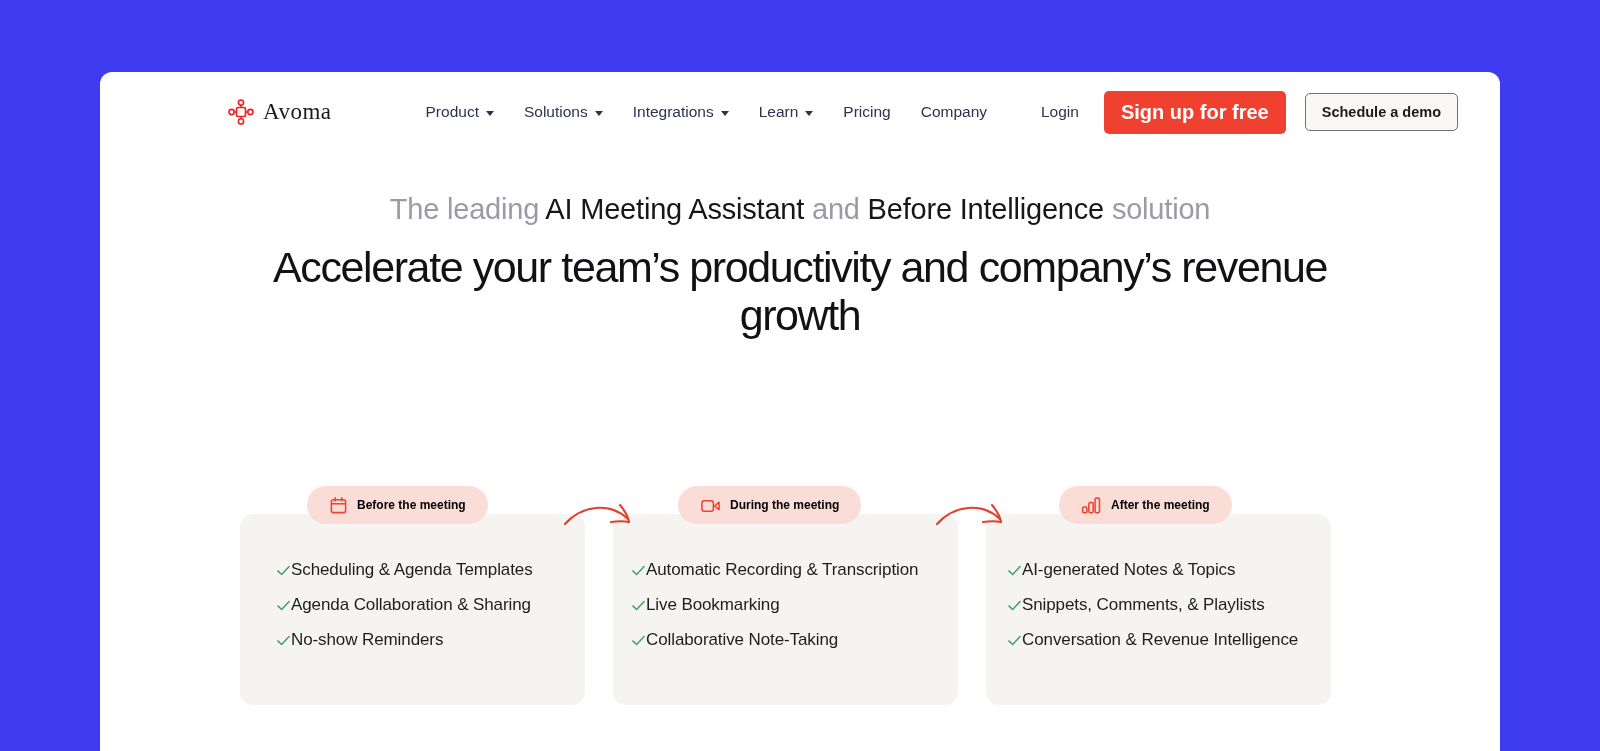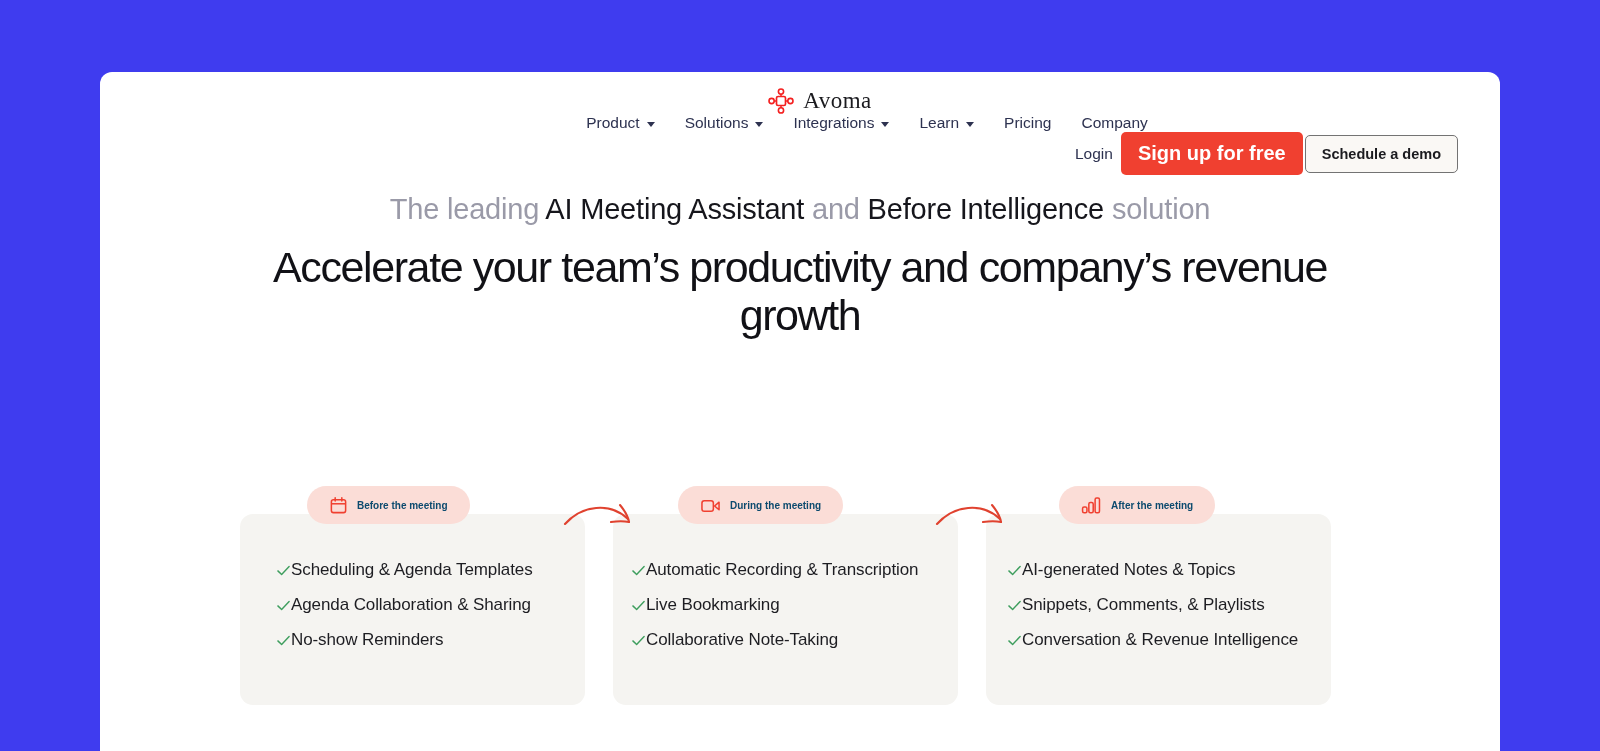--- a/index.html
+++ b/index.html
@@ -29,27 +29,26 @@
     height: 679px;
     background: #ffffff;
     border-radius: 12px 12px 0 0;
     overflow: hidden;
   }
 
   
   .navbar {
     position: absolute;
     left: 0;
-    top: 16px;
+    top: 8px;
     width: 1400px;
     height: 64px;
     display: flex;
     align-items: center;
     padding: 0 42px 0 128px;
-    flex-direction: column;
   }
 
   .brand {
     display: flex;
     align-items: center;
     gap: 9px;
     margin-right: 46px;
   }
   .brand-mark {
     width: 26px;
@@ -86,21 +85,21 @@
     border-right: 4.5px solid transparent;
     border-top: 5px solid #2d3250;
     display: inline-block;
     margin-top: 2px;
   }
 
   .nav-right {
     margin-left: auto;
     display: flex;
     align-items: center;
-    gap: 2px;
+    gap: 19px;
   }
   .login-link {
     font-size: 15.5px;
     color: #2d3250;
     cursor: pointer;
     margin-right: 6px;
   }
   .btn-signup {
     background: #F04030;
     color: #ffffff;
@@ -174,22 +173,22 @@
   .badge {
     position: absolute;
     top: 0;
     height: 38px;
     background: #FBDDD7;
     border-radius: 19px;
     display: flex;
     align-items: center;
     gap: 9px;
     padding: 0 22px;
-    color: #0c4a6e;
-    font-size: 10px;
+    color: #000000;
+    font-size: 12px;
     font-weight: bold;
     white-space: nowrap;
   }
   .badge.b1 { left: 207px; }
   .badge.b2 { left: 578px; }
   .badge.b3 { left: 959px; }
   .badge-icon { display: flex; align-items: center; }
 
   .feature-list {
     position: absolute;

